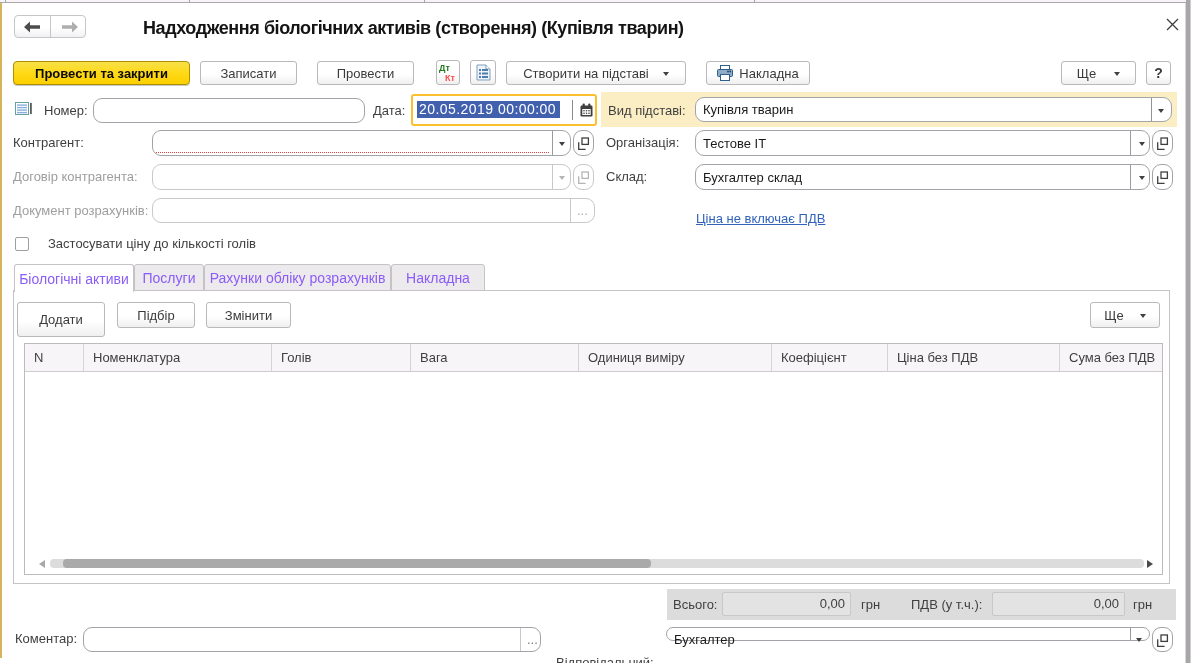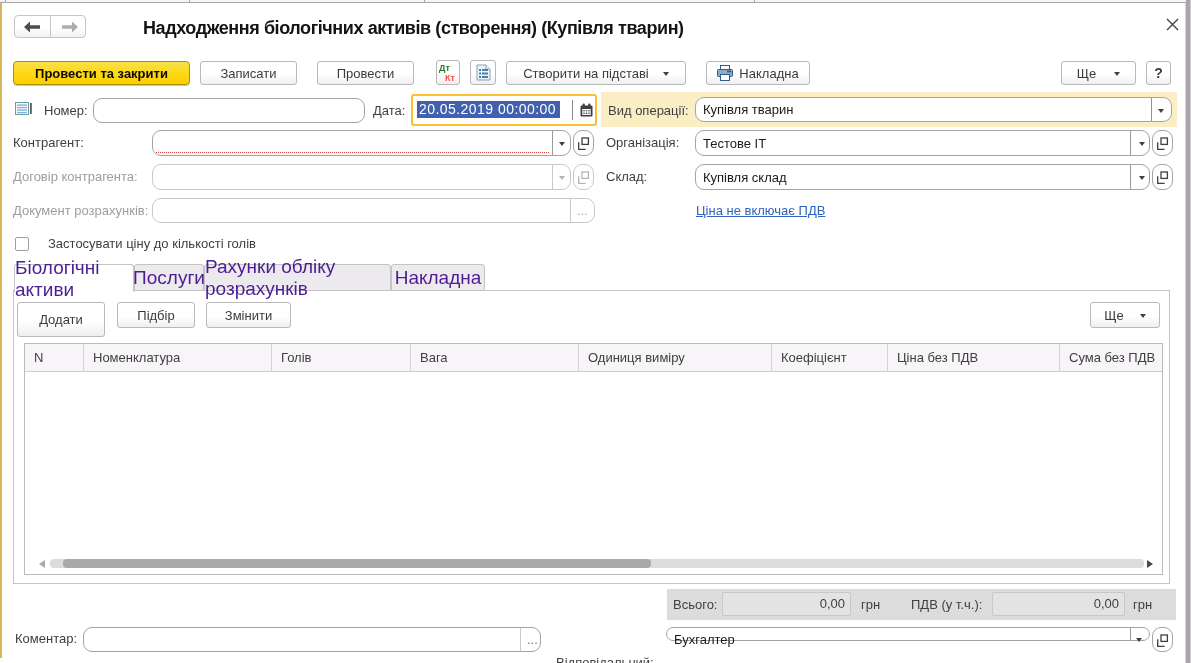--- a/index.html
+++ b/index.html
@@ -5,21 +5,21 @@
 html,body{width:1191px;height:663px;background:#fff;font-family:"Liberation Sans",sans-serif;overflow:hidden;position:relative}
 .abs{position:absolute}
 .lbl{position:absolute;font-size:13px;color:#3f3f3f;white-space:nowrap;line-height:14px}
 .dlbl{color:#9e9e9e}
 .btn{position:absolute;background:linear-gradient(#ffffff 55%,#f0eff0);border:1px solid #bab8ba;border-radius:3px;color:#3a3a3a;font-size:13px;display:flex;align-items:center;justify-content:center;white-space:nowrap}
 .fld{position:absolute;background:#fff;border:1px solid #a2a4a9;border-radius:9px}
 .dfld{border-color:#c9c9cb}
 .sep{position:absolute;width:1px;background:#8f8f93;top:0;bottom:0}
 .tri{position:absolute;width:0;height:0;border-left:3.5px solid transparent;border-right:3.5px solid transparent;border-top:4px solid #404040}
 .dtri{border-top-color:#b5b5b5}
-.tab{position:absolute;top:264px;height:27px;background:#edeaed;border:1px solid #c6c3c6;border-radius:3px 3px 0 0;font-size:19px;color:#4c1d95;display:flex;align-items:center;justify-content:center}
+.tab{position:absolute;top:264px;height:27px;background:#edeaed;border:1px solid #c6c3c6;border-radius:3px 3px 0 0;font-size:14px;color:#8b5cf6;display:flex;align-items:center;justify-content:center}
 .hcell{position:absolute;top:344px;height:27px;font-size:13px;color:#3f3f3f;line-height:27px;padding-left:9px;border-right:1px solid #d6d3d6;background:#f8f5f8}
 </style></head>
 <body>
 
 <div class="abs" style="left:0;top:0;width:1191px;height:3px;background:#f7f4f7;border-bottom:1px solid #aba8ab"></div>
 <div class="abs" style="left:5px;top:0;width:1px;height:3px;background:#a8a5a8"></div>
 <div class="abs" style="left:189px;top:0;width:1px;height:3px;background:#a8a5a8"></div>
 <div class="abs" style="left:424px;top:0;width:1px;height:3px;background:#a8a5a8"></div>
 <div class="abs" style="left:754px;top:0;width:1px;height:3px;background:#a8a5a8"></div>
 <div class="abs" style="left:0;top:3px;width:2px;height:655px;background:#d6b45c"></div>
@@ -103,21 +103,21 @@
     <rect x="8.2" y="0.5" width="2.2" height="3.6" rx="1" fill="#3f3f3f"></rect>
     <circle cx="4" cy="7.8" r="0.8" fill="#3f3f3f"></circle>
       <circle cx="6.5" cy="7.8" r="0.8" fill="#3f3f3f"></circle>
       <circle cx="9" cy="7.8" r="0.8" fill="#3f3f3f"></circle>
     <circle cx="4" cy="10.3" r="0.8" fill="#3f3f3f"></circle>
       <circle cx="6.5" cy="10.3" r="0.8" fill="#3f3f3f"></circle>
       <circle cx="9" cy="10.3" r="0.8" fill="#3f3f3f"></circle>
   </svg>
 </div>
 <div class="abs" style="left:601px;top:92px;width:576px;height:35px;background:#fbeec5"></div>
-<div class="lbl" style="left:608px;top:104px">Вид операції:</div>
+<div class="lbl" style="left:608px;top:104px">Вид підставі:</div>
 <div class="fld" style="left:695px;top:97px;width:477px;height:25px">
   <div class="lbl" style="left:7px;top:5px;color:#1a1a1a">Купівля тварин</div>
   <div class="sep" style="left:455px;background:#8f9298"></div>
   <span class="tri" style="left:462px;top:11px"></span>
 </div>
 
 <div class="lbl" style="left:13px;top:136px">Контрагент:</div>
 <div class="fld" style="left:152px;top:130px;width:419px;height:26px">
   <div class="abs" style="left:3px;right:21px;bottom:2px;border-bottom:1px dotted #e04040"></div>
   <div class="sep" style="left:399px;background:#9b9b9b"></div>
@@ -148,37 +148,37 @@
   <span class="tri dtri" style="left:406px;top:11px"></span>
 </div>
 <div class="fld dfld" style="left:573px;top:164px;width:21px;height:26px">
   <svg class="abs" style="left:3px;top:6px" width="13" height="14" viewBox="0 0 13 14">
     <rect x="5" y="1" width="6.4" height="6.4" fill="none" stroke="#b5b5b5" stroke-width="1.3"></rect>
     <path d="M8.6 12.4 L1.7 12.4 L1.7 5.2" fill="none" stroke="#b5b5b5" stroke-width="1.3"></path>
   </svg>
 </div>
 <div class="lbl" style="left:606px;top:170px">Склад:</div>
 <div class="fld" style="left:695px;top:164px;width:455px;height:26px">
-  <div class="lbl" style="left:7px;top:6px;color:#1a1a1a">Купівля склад</div>
+  <div class="lbl" style="left:7px;top:6px;color:#1a1a1a">Бухгалтер склад</div>
   <div class="sep" style="left:434px;background:#9b9b9b"></div>
   <span class="tri" style="left:443px;top:11px"></span>
 </div>
 <div class="fld" style="left:1152px;top:164px;width:21px;height:26px">
   <svg class="abs" style="left:3px;top:6px" width="13" height="14" viewBox="0 0 13 14">
     <rect x="5" y="1" width="6.4" height="6.4" fill="none" stroke="#3f3f3f" stroke-width="1.3"></rect>
     <path d="M8.6 12.4 L1.7 12.4 L1.7 5.2" fill="none" stroke="#3f3f3f" stroke-width="1.3"></path>
   </svg>
 </div>
 
 <div class="lbl dlbl" style="left:13px;top:204px">Документ розрахунків:</div>
 <div class="fld dfld" style="left:152px;top:198px;width:443px;height:25px">
   <div class="sep" style="left:417px;background:#c9c9cb"></div>
   <div class="lbl" style="left:424px;top:5px;color:#b0b0b0">...</div>
 </div>
-<div class="lbl" style="left:696px;top:204px;color:#3163bd;text-decoration:underline">Ціна не включає ПДВ</div>
+<div class="lbl" style="left:696px;top:212px;color:#3163bd;text-decoration:underline">Ціна не включає ПДВ</div>
 
 <div class="abs" style="left:15px;top:237px;width:14px;height:14px;border:1px solid #9f9f9f;border-radius:2px;background:#fff"></div>
 <div class="lbl" style="left:48px;top:237px">Застосувати ціну до кількості голів</div>
 
 <div class="abs" style="left:13px;top:290px;width:1157px;height:294px;background:#fff;border:1px solid #c6c3c6"></div>
 <div class="tab" style="left:134px;width:70px">Послуги</div>
 <div class="tab" style="left:204px;width:187px">Рахунки обліку розрахунків</div>
 <div class="tab" style="left:391px;width:94px">Накладна</div>
 <div class="tab" style="left:14px;width:120px;background:#fff;height:28px;z-index:2;border-bottom:none">Біологічні активи</div>
 

